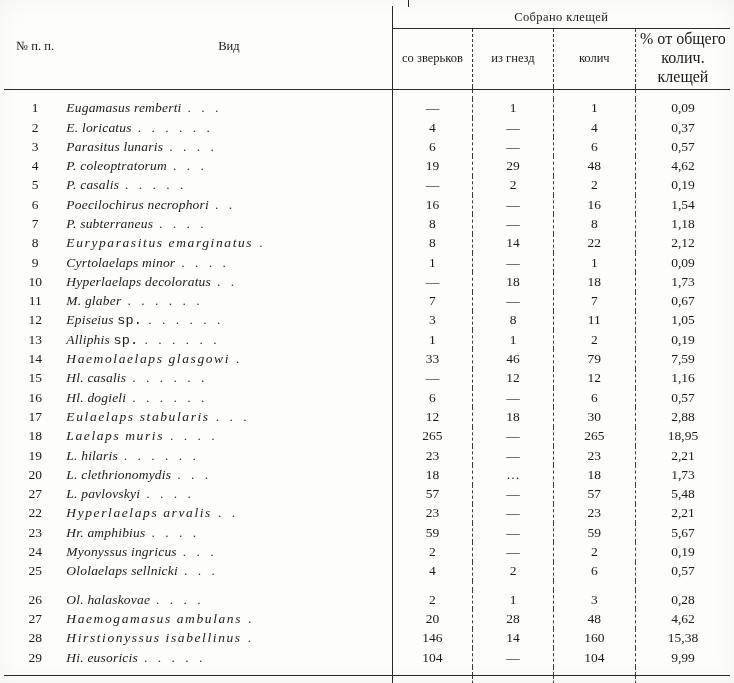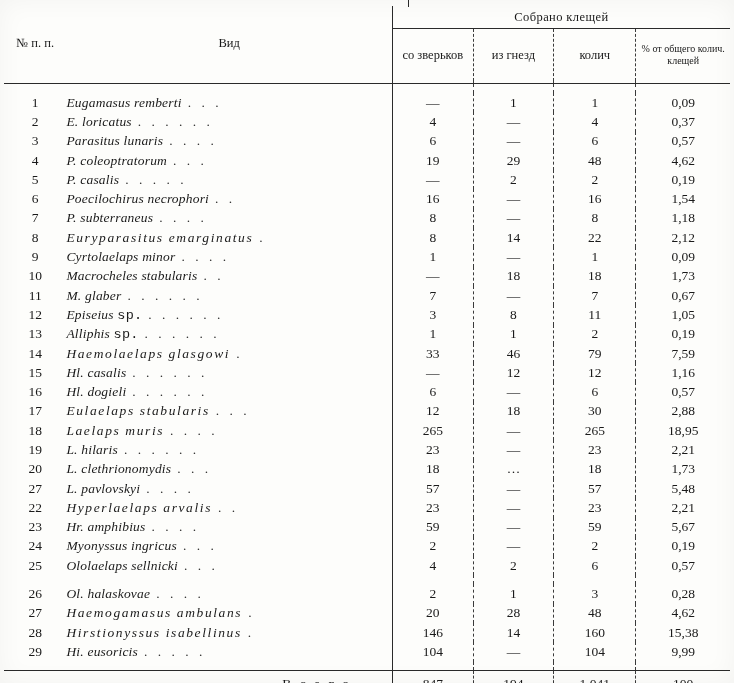--- a/index.html
+++ b/index.html
@@ -49,21 +49,21 @@
     letter-spacing: .4px;
     height: 22px;
   }
   .hdr-cell {
     text-align: center;
     font-size: 12.5px;
     height: 52px;
     line-height: 1.15;
   }
   .hdr-cell.small {
-    font-size: 10px;
+    font-size: 16px;
     line-height: 1.2;
   }
   .hdr-no { width: 64px; }
   .hdr-vid { width: 330px; }
   .col-num { width: 82px; }
   .col-tot { width: 84px; }
   .col-pct { width: 96px; }
 
   
   .r td { height: 19.3px; font-size: 13.5px; }
@@ -240,21 +240,21 @@
         <tr class="r">
           <td class="cell-no">9</td>
           <td class="cell-name"><span>Cyrtolaelaps  minor</span><span class="dots">.   .   .   .</span></td>
           <td class="num vl">1</td>
           <td class="num vdash">—</td>
           <td class="num vdash">1</td>
           <td class="num vdash">0,09</td>
         </tr>
         <tr class="r">
           <td class="cell-no">10</td>
-          <td class="cell-name"><span>Macrocheles stabularis</span><span class="dots">.   .</span></td>
+          <td class="cell-name"><span>Hyperlaelaps decoloratus</span><span class="dots">.   .</span></td>
           <td class="num vl">—</td>
           <td class="num vdash">18</td>
           <td class="num vdash">18</td>
           <td class="num vdash">1,73</td>
         </tr>
         <tr class="r">
           <td class="cell-no">11</td>
           <td class="cell-name"><span>M. glaber</span><span class="dots">.   .   .   .   .   .</span></td>
           <td class="num vl">7</td>
           <td class="num vdash">—</td>

